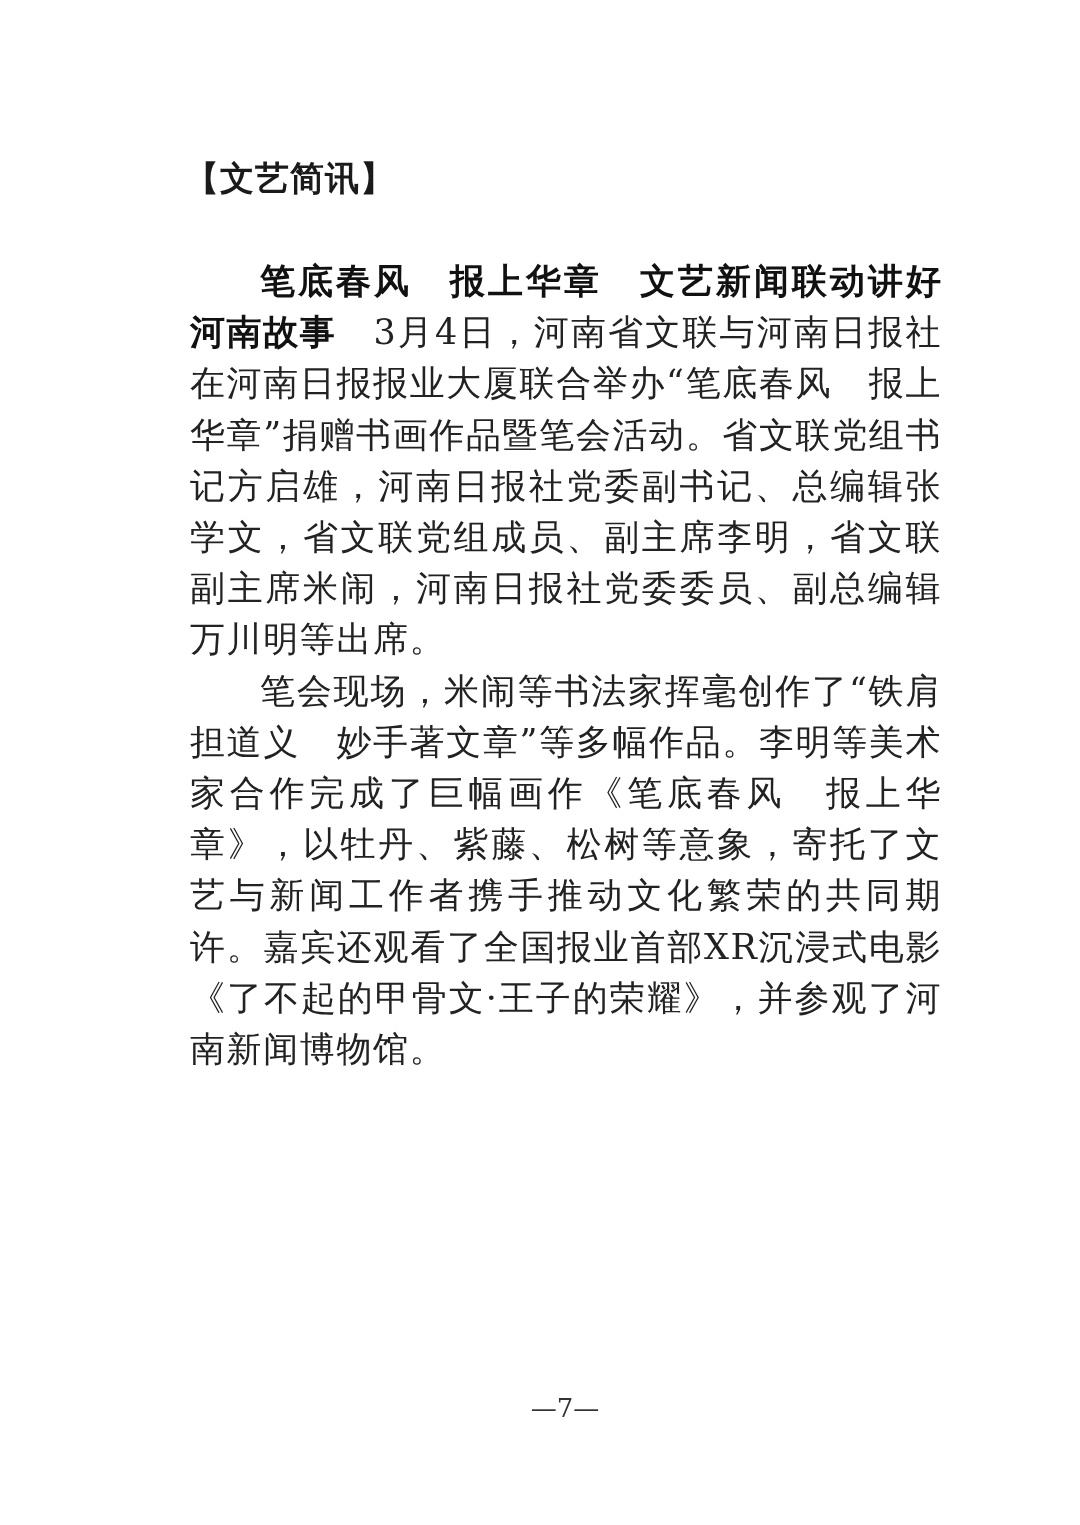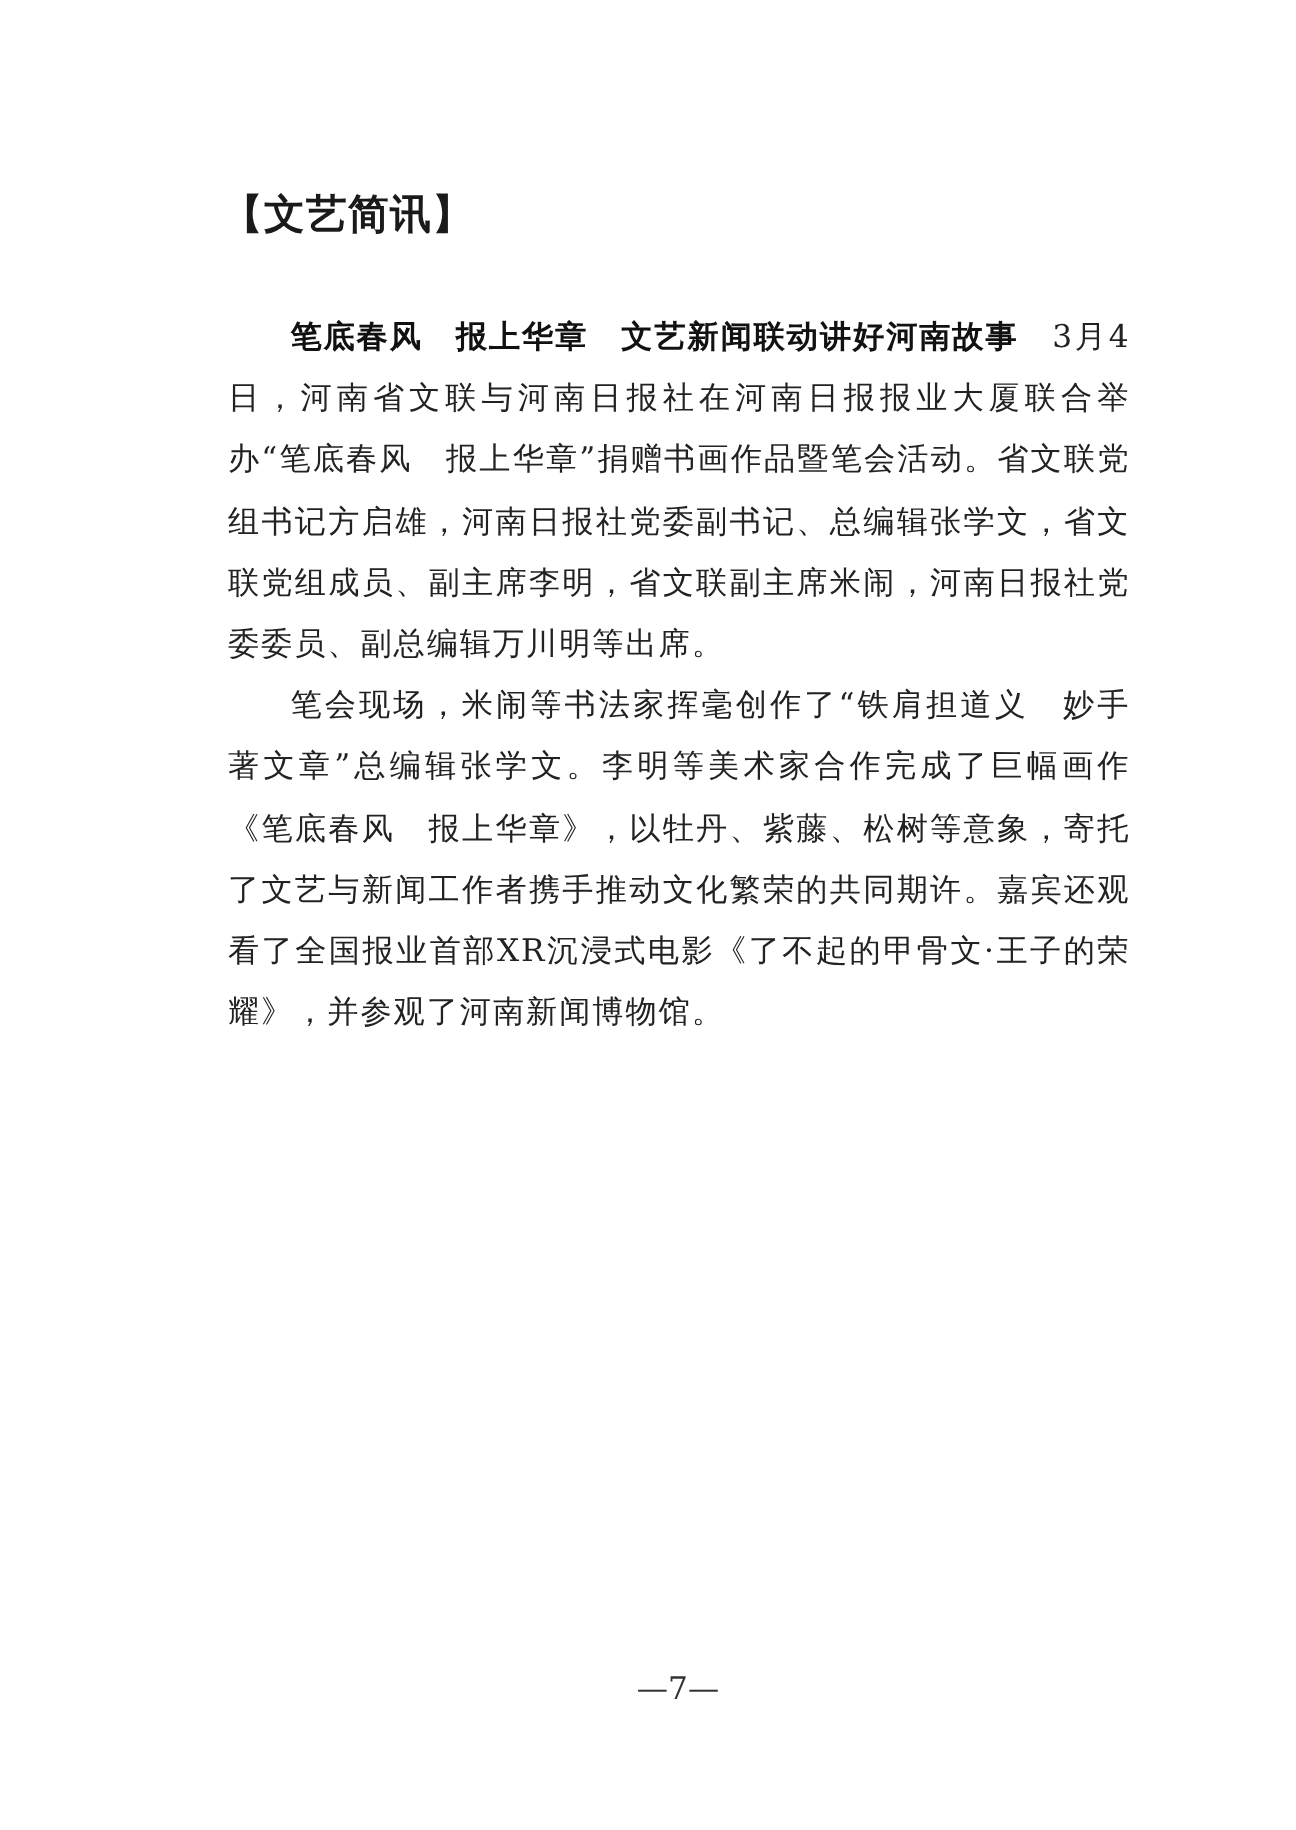--- a/index.html
+++ b/index.html
@@ -6,35 +6,35 @@
   body { width: 1080px; height: 1525px; position: relative; overflow: hidden; }
   .page { position: absolute; left: 0; top: 0; width: 1080px; height: 1525px; background: #fff; margin-left: 25px; }
   .section-tag {
     position: absolute; left: 160px; top: 156px;
     font-family: "DejaVu Sans", sans-serif;
     font-weight: bold; font-size: 34px; color: #1a1a1a; letter-spacing: 1px;
   }
   .content {
     position: absolute; left: 165px; top: 256px; width: 752px;
     font-family: "DejaVu Serif", serif;
-    font-size: 26px; line-height: 51.2px; color: #222;
+    font-size: 35px; line-height: 51.2px; color: #222;
     letter-spacing: 1.6px; text-align: justify;
   }
   .content p { margin: 0; text-indent: 2em; }
   .lead-title { font-family: "DejaVu Sans", sans-serif; font-weight: bold; color: #111; letter-spacing: 1px; }
   .page-number {
     position: absolute; left: 0; width: 1080px; top: 1393px; text-align: center;
     font-family: "DejaVu Serif", serif; font-size: 26px; color: #333;
   }
 </style>
 </head>
 <body>
 
 <div class="page">
   <div class="section-tag">【文艺简讯】</div>
 
   <div class="content">
     <p><span class="lead-title">笔底春风　报上华章　文艺新闻联动讲好河南故事</span>　<span>3月4日，河南省文联与河南日报社在河南日报报业大厦联合举办“笔底春风　报上华章”捐赠书画作品暨笔会活动。省文联党组书记方启雄，河南日报社党委副书记、总编辑张学文，省文联党组成员、副主席李明，省文联副主席米闹，河南日报社党委委员、副总编辑万川明等出席。</span></p>
-    <p>笔会现场，米闹等书法家挥毫创作了“铁肩担道义　妙手著文章”总编辑张学文。李明等美术家合作完成了巨幅画作《笔底春风　报上华章》，以牡丹、紫藤、松树等意象，寄托了文艺与新闻工作者携手推动文化繁荣的共同期许。嘉宾还观看了全国报业首部XR沉浸式电影《了不起的甲骨文·王子的荣耀》，并参观了河南新闻博物馆。</p>
+    <p>笔会现场，米闹等书法家挥毫创作了“铁肩担道义　妙手著文章”等多幅作品。李明等美术家合作完成了巨幅画作《笔底春风　报上华章》，以牡丹、紫藤、松树等意象，寄托了文艺与新闻工作者携手推动文化繁荣的共同期许。嘉宾还观看了全国报业首部XR沉浸式电影《了不起的甲骨文·王子的荣耀》，并参观了河南新闻博物馆。</p>
   </div>
 
   <div class="page-number">—7—</div>
 </div>
 
 </body></html>

